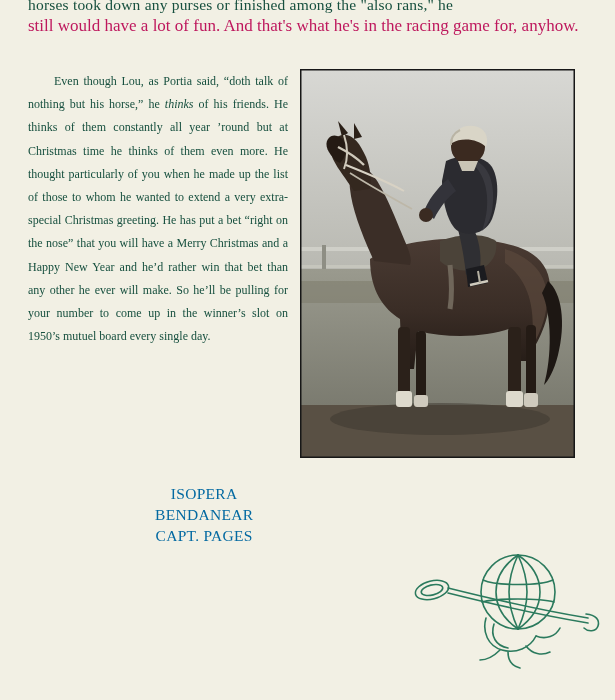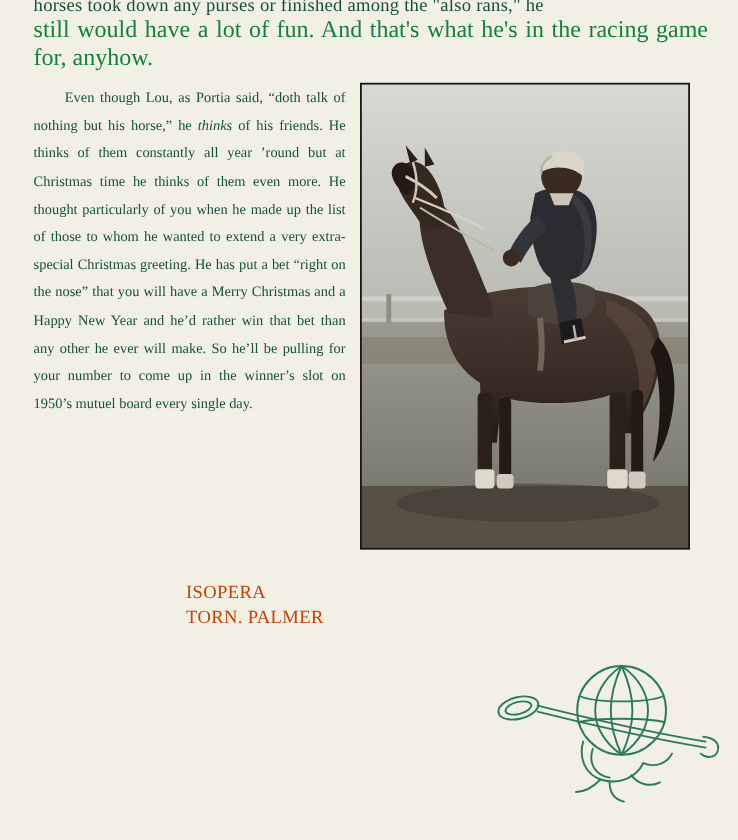--- a/index.html
+++ b/index.html
@@ -36,24 +36,24 @@
     white-space: nowrap;
     overflow: hidden;
     height: 18px;
   }
 
   .top-par {
     position: absolute;
     top: 14px;
     left: 28px;
     width: 562px;
-    font-size: 20px;
+    font-size: 17px;
     line-height: 23px;
     text-align: justify;
-    color: #15803d;
+    color: #be185d;
   }
 
   
   .body-col {
     position: absolute;
     top: 70px;
     left: 28px;
     width: 260px;
     font-size: 12px;
     line-height: 23.2px;
@@ -79,22 +79,23 @@
   .photo svg {
     display: block;
   }
 
   .signoff {
     position: absolute;
     top: 483px;
     left: 155px;
     font-size: 15.5px;
     line-height: 21px;
-    color: #c2410c;
+    color: #0369a1;
     letter-spacing: 0.3px;
+    text-align: center;
   }
 
   .emblem {
     position: absolute;
     top: 540px;
     left: 390px;
     width: 215px;
     height: 130px;
   }
 
@@ -217,21 +218,22 @@
       <path d="M151 76 C150 70 154 64 160 61" stroke="#b9b4a5" stroke-width="2" fill="none"></path>
 
       <path d="M158 92 L178 92 L174 102 L162 102 Z" fill="#cac5b6"></path>
 
       <rect x="0" y="0" width="275" height="389" fill="none" stroke="#171717" stroke-width="3"></rect>
     </svg>
   </div>
 
   <div class="signoff">
     <div>ISOPERA</div>
-    <div>TORN. PALMER</div>
+    <div>BENDANEAR</div>
+    <div>CAPT. PAGES</div>
   </div>
 
   <div class="emblem">
     <svg width="215" height="130" viewBox="0 0 215 130" xmlns="http://www.w3.org/2000/svg" aria-hidden="true">
       <g fill="none" stroke="#2b7a5d" stroke-width="1.6" stroke-linecap="round">
 
         <circle cx="128" cy="52" r="37"></circle>
         <path d="M128 15 C112 26 106 40 106 52 C106 64 112 78 128 89"></path>
         <path d="M128 15 C144 26 150 40 150 52 C150 64 144 78 128 89"></path>
         <path d="M128 15 C122 28 119 40 119 52 C119 64 122 76 128 89"></path>

